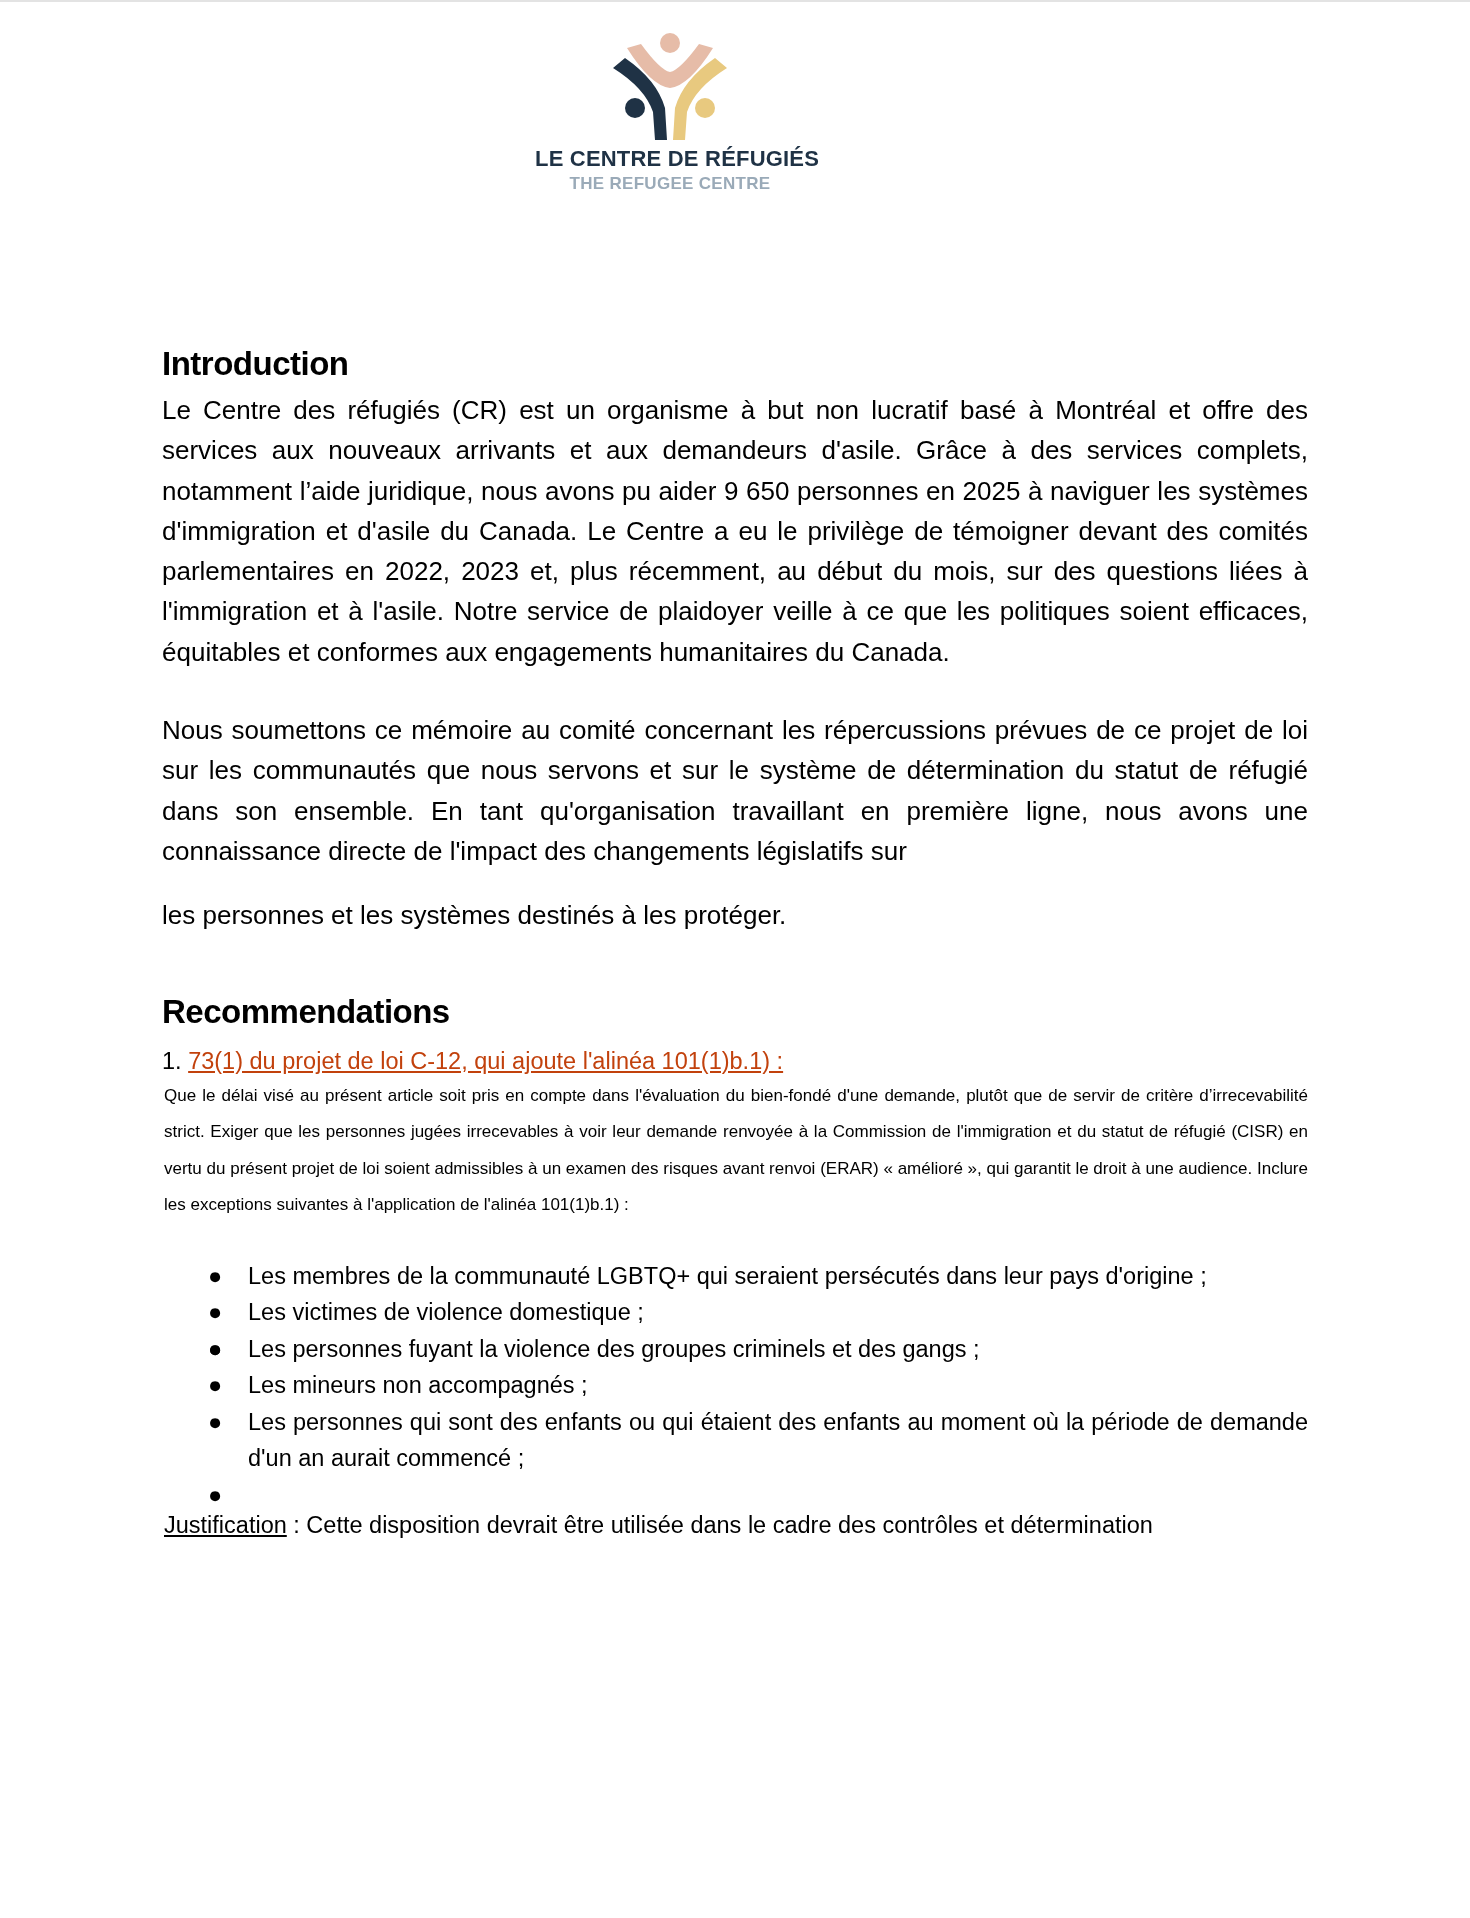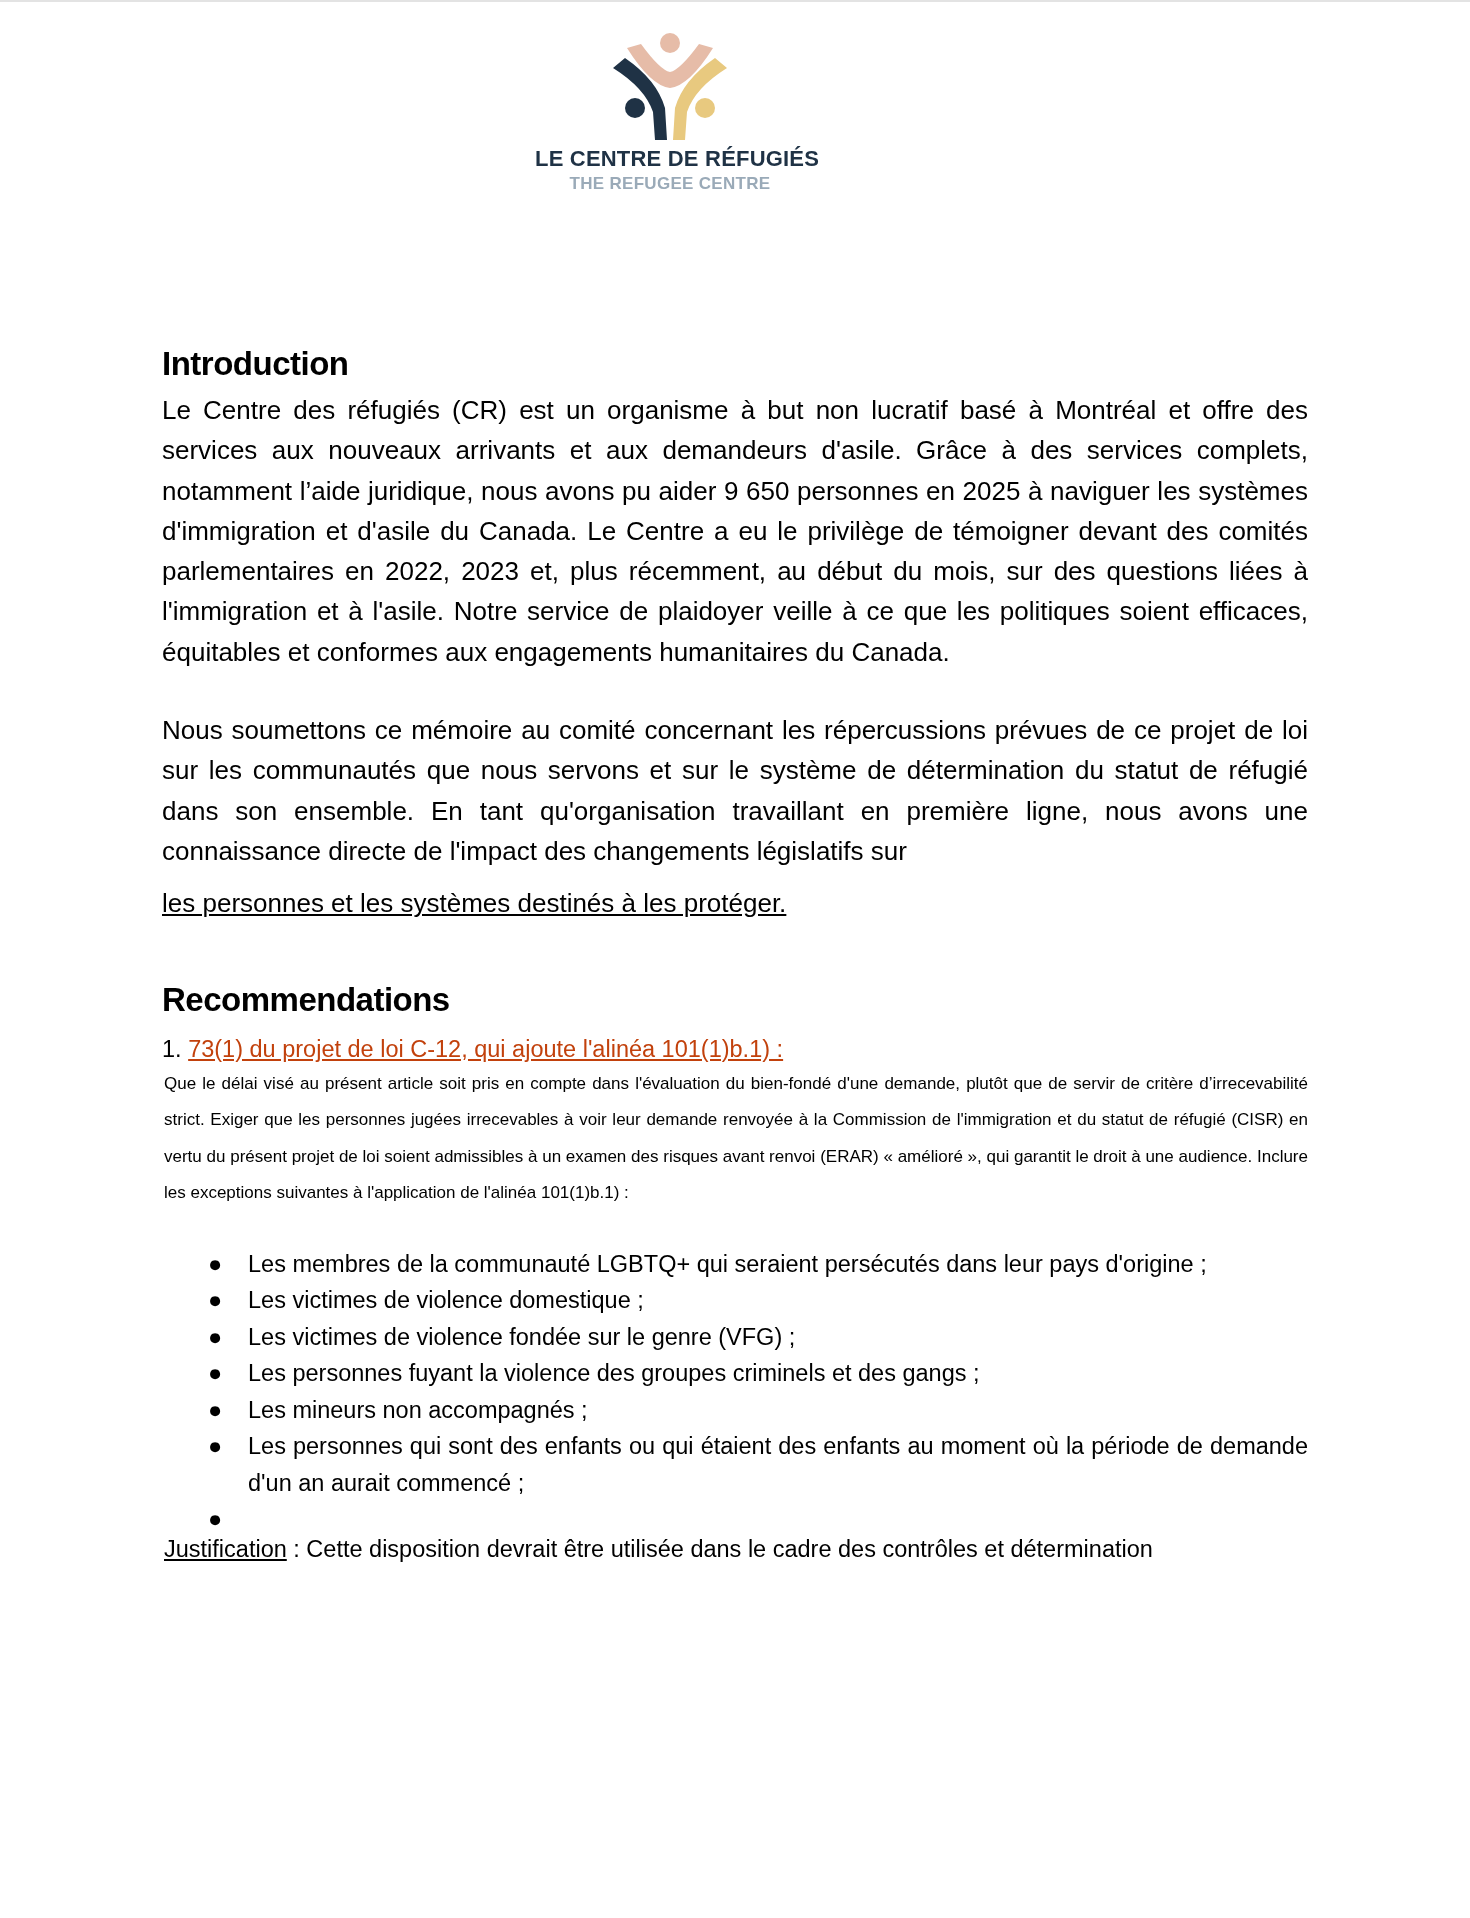--- a/index.html
+++ b/index.html
@@ -7,21 +7,21 @@
          font-family: "Liberation Sans", "DejaVu Sans", sans-serif; color: #000; }
   .topbar { position: absolute; left: 0; top: 0; width: 1470px; height: 2px; background: #e3e3e3; }
   .logo { position: absolute; left: 535px; top: 30px; width: 270px; height: 175px; text-align: center; }
   .logo svg { display: block; margin: 0 auto; }
   .logo-fr { font-weight: bold; font-size: 22px; color: #1f3245; letter-spacing: 0.2px; margin-top: 4px; white-space: nowrap; }
   .logo-en { font-weight: bold; font-size: 17px; color: #9aaab8; letter-spacing: 0.3px; margin-top: 2px; white-space: nowrap; }
   .content { position: absolute; left: 162px; top: 338px; width: 1146px; }
   h1 { font-size: 33px; font-weight: bold; margin: 0; line-height: 52px; letter-spacing: -0.5px; }
   p { margin: 0; font-size: 26px; line-height: 40.3px; text-align: justify; }
   .gap1 { height: 38px; }
-  .lastline { margin-top: 12px; text-decoration: underline; }
+  .lastline { margin-top: 24px; }
   .gap2 { height: 50px; }
   .rec-title { font-size: 23.5px; line-height: 34px; margin-top: 6px; }
   .rec-title a { color: #c2410c; text-decoration: underline; }
   .rec-body { font-size: 17px; line-height: 36.5px; text-align: justify; margin-left: 2px; }
   ul { list-style: none; margin: 34px 0 0 0; padding: 0; }
   li { position: relative; padding-left: 86px; font-size: 23.5px; line-height: 36.5px; text-align: justify; }
   li .bullet { position: absolute; left: 46px; top: 0; }
   .just { margin-top: 30px; font-size: 23.5px; line-height: 36.5px; text-align: justify; margin-left: 2px; }
   .just u { text-decoration: underline; }
 </style>
@@ -57,21 +57,21 @@
   <h1>Recommendations</h1>
   <div class="rec-title">
     <span>1.</span>
     <a href="#">73(1) du projet de loi C-12, qui ajoute l'alinéa 101(1)b.1) :</a>
   </div>
   <div class="rec-body">Que le délai visé au présent article soit pris en compte dans l'évaluation du bien-fondé d'une demande, plutôt que de servir de critère d’irrecevabilité strict. Exiger que les personnes jugées irrecevables à voir leur demande renvoyée à la Commission de l'immigration et du statut de réfugié (CISR) en vertu du présent projet de loi soient admissibles à un examen des risques avant renvoi (ERAR) « amélioré », qui garantit le droit à une audience. Inclure les exceptions suivantes à l'application de l'alinéa 101(1)b.1) :</div>
 
   <ul>
     <li><span class="bullet">●</span><span>Les membres de la communauté LGBTQ+ qui seraient persécutés dans leur pays d'origine ;</span></li>
     <li><span class="bullet">●</span><span>Les victimes de violence domestique ;</span></li>
-    <li><span class="bullet">●</span><span>Les victimes de violence fondée sur le genre (VFG) ;</span></li>
+    <li><span class="bullet">●</span></li>
     <li><span class="bullet">●</span><span>Les personnes fuyant la violence des groupes criminels et des gangs ;</span></li>
     <li><span class="bullet">●</span><span>Les mineurs non accompagnés ;</span></li>
     <li><span class="bullet">●</span><span>Les personnes qui sont des enfants ou qui étaient des enfants au moment où la période de demande d'un an aurait commencé ;</span></li>
     <li><span class="bullet">●</span></li>
   </ul>
 
   <div class="just"><u>Justification</u><span> : Cette disposition devrait être utilisée dans le cadre des contrôles et détermination</span></div>
 </div>
 
 </body></html>

